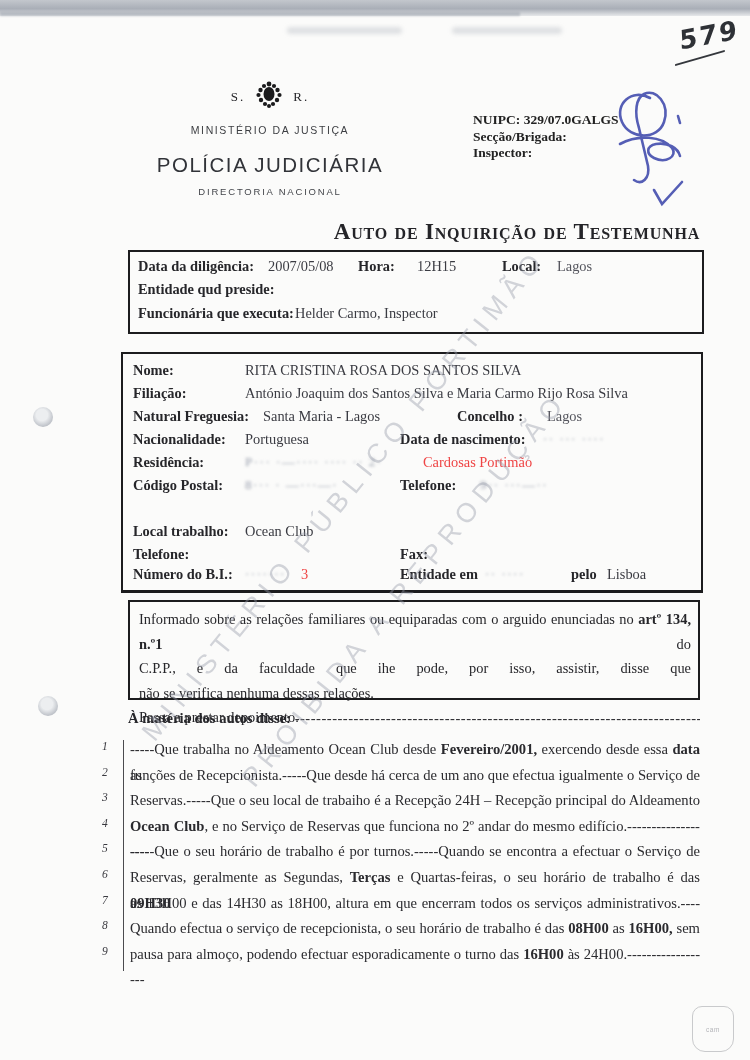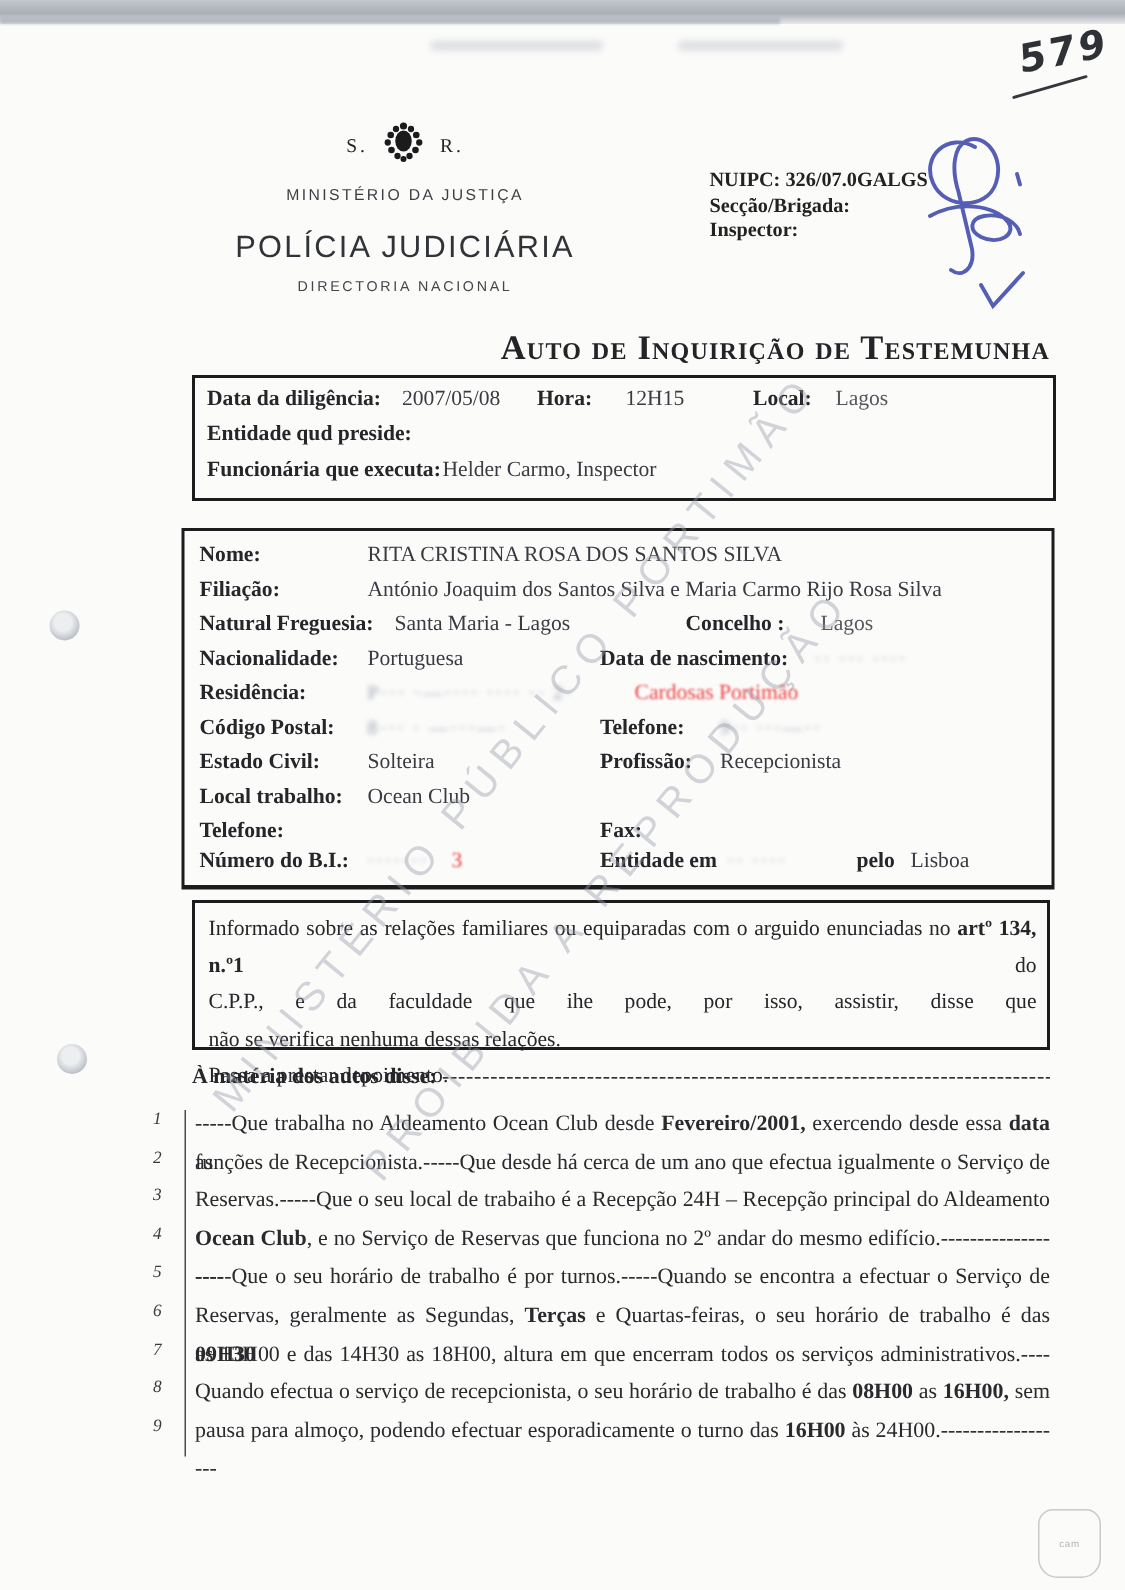--- a/index.html
+++ b/index.html
@@ -109,21 +109,21 @@
       </span>
       <span>R.</span>
     </div>
     <div class="ministry">MINISTÉRIO DA JUSTIÇA</div>
     <div class="agency">POLÍCIA JUDICIÁRIA</div>
     <div class="directorate">DIRECTORIA NACIONAL</div>
   </div>
 
   <div class="abs caseref">
     <div><span>NUIPC:</span>
-      <span>326/07.0GALGS</span></div>
+      <span>329/07.0GALGS</span></div>
     <div>Secção/Brigada:</div>
     <div>Inspector:</div>
   </div>
 
   <div class="abs sig">
     <svg width="130" height="140" viewBox="0 0 130 140">
       <g fill="none" stroke="#3f49ac" stroke-width="2.6" stroke-linecap="round" opacity="0.88">
         <path d="M52 20 C34 10 16 26 24 44 C32 62 60 62 66 44 C72 26 58 10 46 16 C38 20 36 34 41 50 L50 88 C52 100 44 108 36 102"></path>
         <path d="M22 66 C40 56 64 58 74 70 C80 78 68 86 56 80 C48 76 48 68 58 66 C70 64 80 70 82 78"></path>
         <path d="M80 38 L82 45"></path>
@@ -177,26 +177,20 @@
       <span class="rowspan lbl" style="left:10px;">Residência:</span>
       <span class="rowspan redact" style="left:122px;">P··· ·—····  ···· ··  2·</span>
       <span class="rowspan smtext" style="left:300px;">Cardosas   Portimão</span>
     </div>
     <div class="row" style="left:0;top:123px;width:578px;">
       <span class="rowspan lbl" style="left:10px;">Código Postal:</span>
       <span class="rowspan redact" style="left:122px;">8··· · —···—·</span>
       <span class="rowspan lbl" style="left:277px;">Telefone:</span>
       <span class="rowspan redact" style="left:357px;">9·· ···—··</span>
     </div>
-    <div class="row" style="left:0;top:146px;width:578px;">
-      <span class="rowspan lbl" style="left:10px;">Estado Civil:</span>
-      <span class="rowspan val" style="left:122px;">Solteira</span>
-      <span class="rowspan lbl" style="left:277px;">Profissão:</span>
-      <span class="rowspan val" style="left:357px;">Recepcionista</span>
-    </div>
     <div class="row" style="left:0;top:169px;width:648px;">
       <span class="rowspan lbl" style="left:10px;">Local trabalho:</span>
       <span class="rowspan val" style="left:122px;">Ocean Club</span>
     </div>
     <div class="row" style="left:0;top:192px;width:578px;">
       <span class="rowspan lbl" style="left:10px;">Telefone:</span>
       <span class="rowspan lbl" style="left:277px;">Fax:</span>
     </div>
     <div class="row" style="left:0;top:212px;width:578px;">
       <span class="rowspan lbl" style="left:10px;">Número do B.I.:</span>

